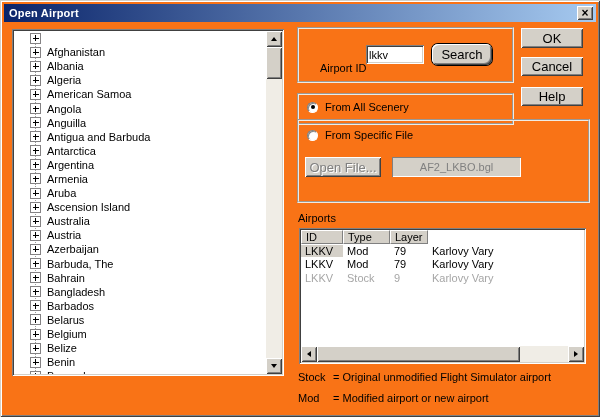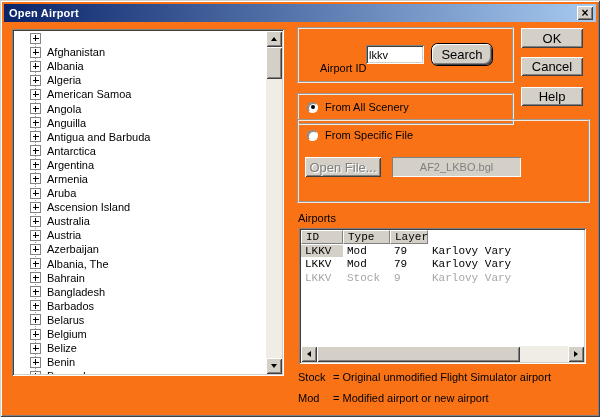--- a/index.html
+++ b/index.html
@@ -124,21 +124,21 @@
     position:absolute; left:93px; top:36px; width:129px; height:20px;
     background:#d4d0c8;
     box-shadow: inset 1px 1px 0 #808080, inset -1px -1px 0 #ffffff;
     color:#808080; display:flex; align-items:center; justify-content:center;
   }
   
   .airports-label { position:absolute; left:298px; top:212px; }
   .table {
     position:absolute; left:299px; top:228px; width:287px; height:136px;
   }
-  .table-inner { position:absolute; inset:2px; background:#fff; overflow:hidden;font-family:Liberation Mono, monospace; }
+  .table-inner { position:absolute; inset:2px; background:#fff; overflow:hidden; }
   .thead { display:flex; height:14px; }
   .th {
     background:#d4d0c8; box-sizing:border-box;
     border-top:1px solid #fff; border-left:1px solid #fff;
     border-right:1px solid #808080; border-bottom:1px solid #808080;
     padding:0 0 0 4px; display:flex; align-items:center; flex:0 0 auto;
   }
   .tr { display:flex; height:13.5px; align-items:center; }
   .td { box-sizing:border-box; padding-left:4px; white-space:nowrap; overflow:hidden; flex:0 0 auto; }
   .tr.disabled { color:#a6a6a6; }
@@ -231,21 +231,21 @@
           <div class="tree-row">
             <span class="plusbox"></span>
             <span class="tree-label">Austria</span>
           </div>
           <div class="tree-row">
             <span class="plusbox"></span>
             <span class="tree-label">Azerbaijan</span>
           </div>
           <div class="tree-row">
             <span class="plusbox"></span>
-            <span class="tree-label">Albania, The</span>
+            <span class="tree-label">Barbuda, The</span>
           </div>
           <div class="tree-row">
             <span class="plusbox"></span>
             <span class="tree-label">Bahrain</span>
           </div>
           <div class="tree-row">
             <span class="plusbox"></span>
             <span class="tree-label">Bangladesh</span>
           </div>
           <div class="tree-row">

